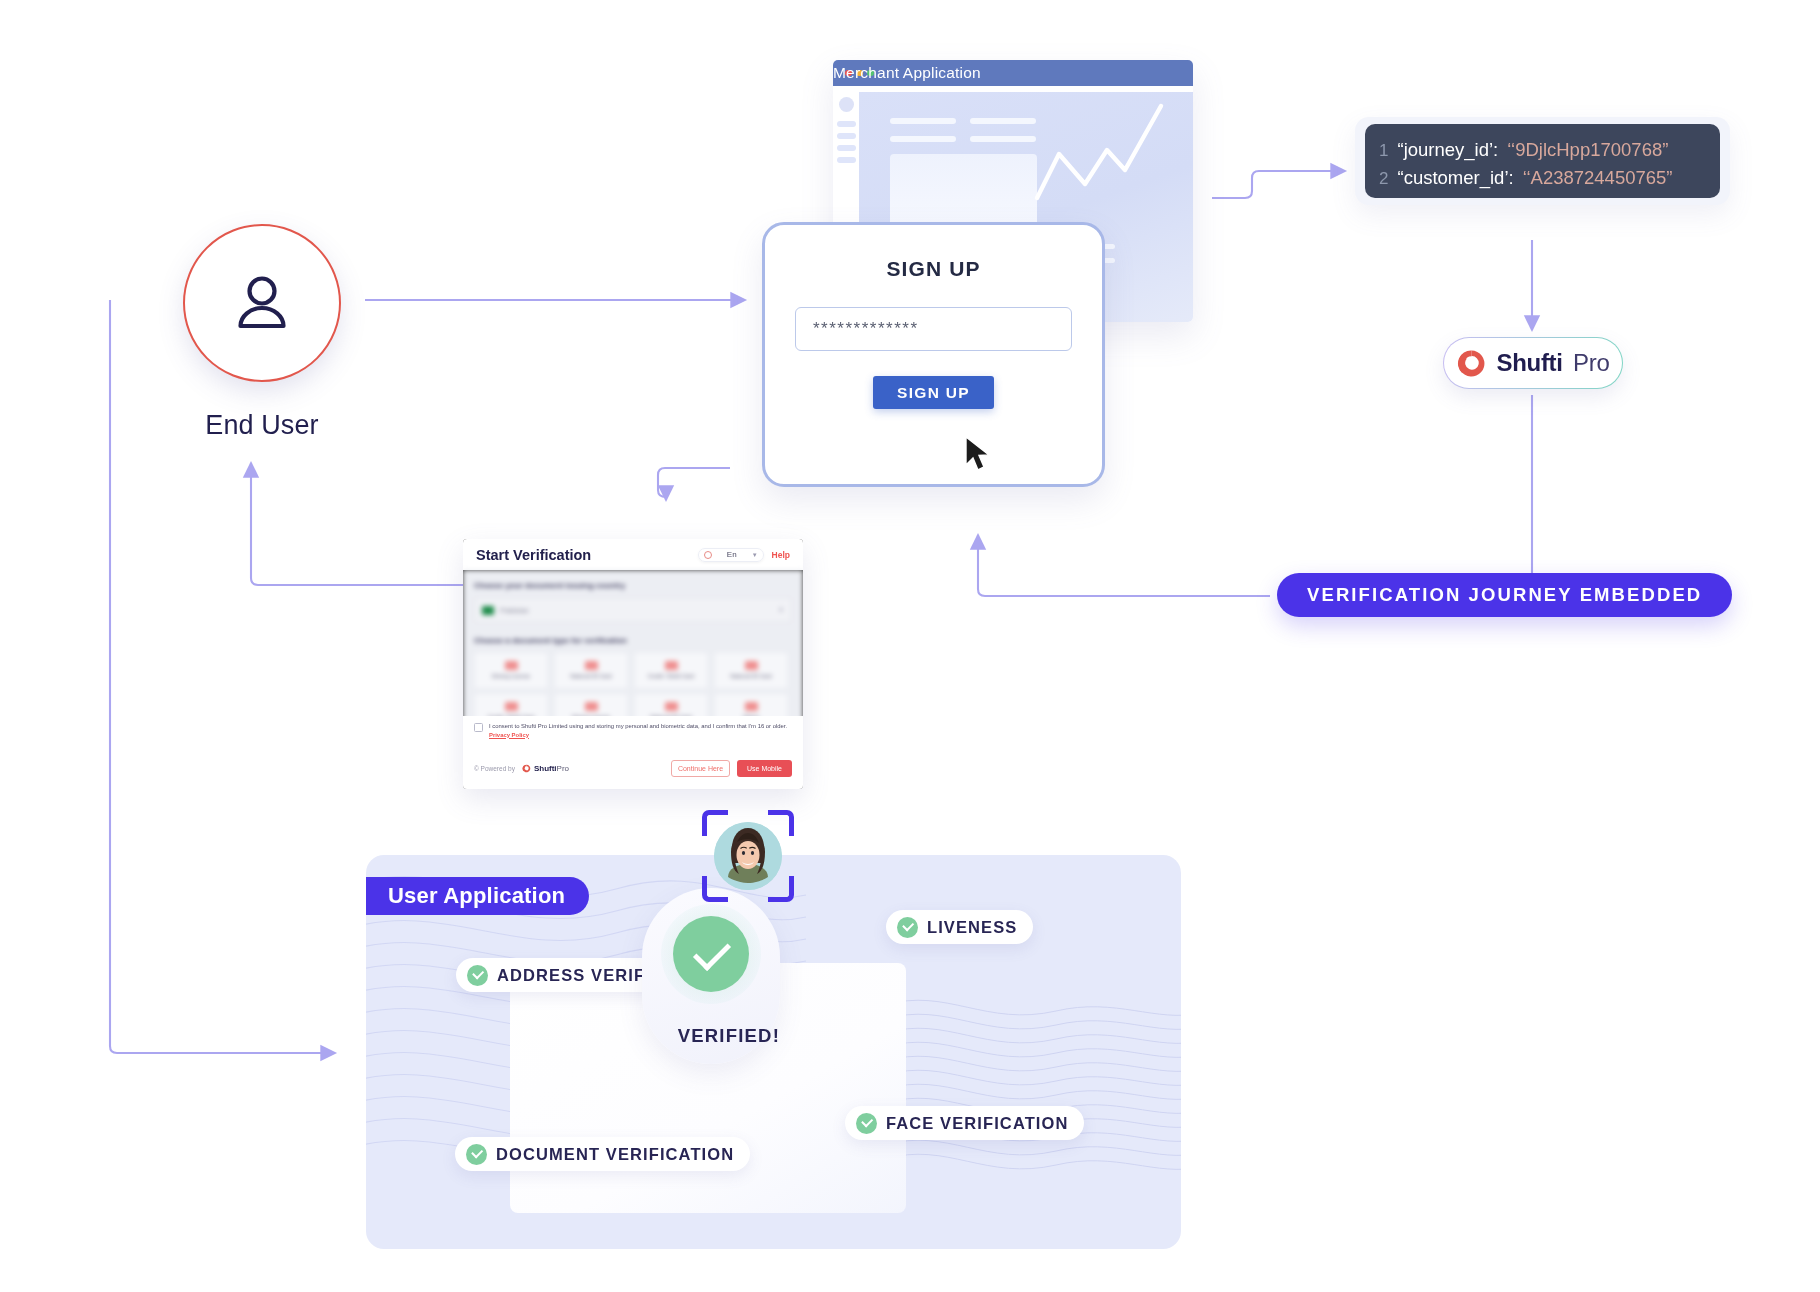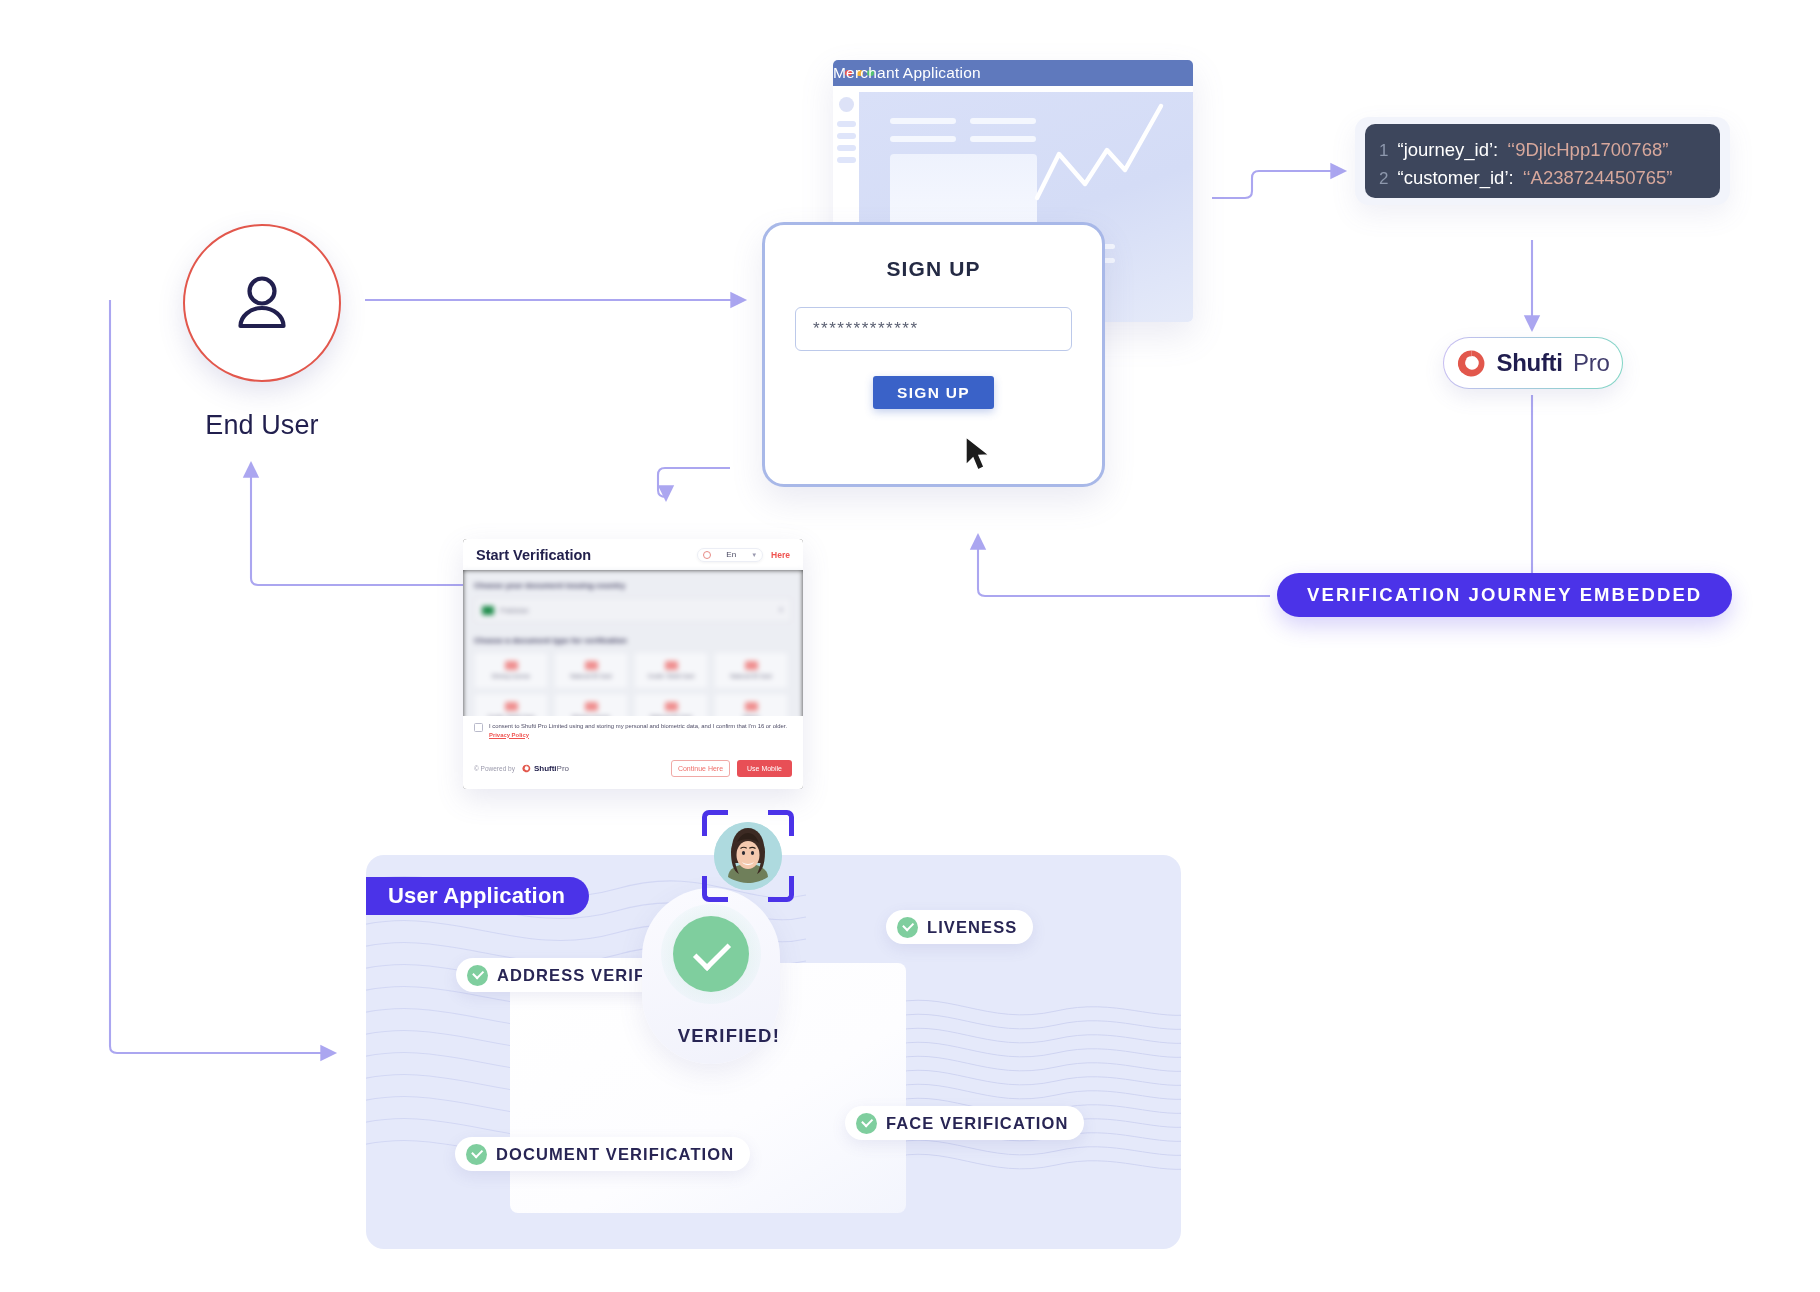--- a/index.html
+++ b/index.html
@@ -354,21 +354,21 @@
 
   <div id="startver">
     <div class="sv-head">
       <div class="t">Start Verification</div>
       <div class="r">
         <div class="sv-lang">
           <span class="sv-globe"></span>
           <span>En</span>
           <span class="sv-caret">▼</span>
         </div>
-        <div class="sv-help">Here</div>
+        <div class="sv-help">Help</div>
       </div>
     </div>
     <div class="sv-body">
       <div class="svb-lbl" style="left:11px;top:11px">Choose your document issuing country</div>
       <div class="svb-sel" style="top:27px">
         <span class="svb-flag"></span>
         <span class="svb-selt">Pakistan</span>
         <span class="svb-arrow">▼</span>
       </div>
       <div class="svb-lbl" style="left:11px;top:66px">Choose a document type for verification</div>

